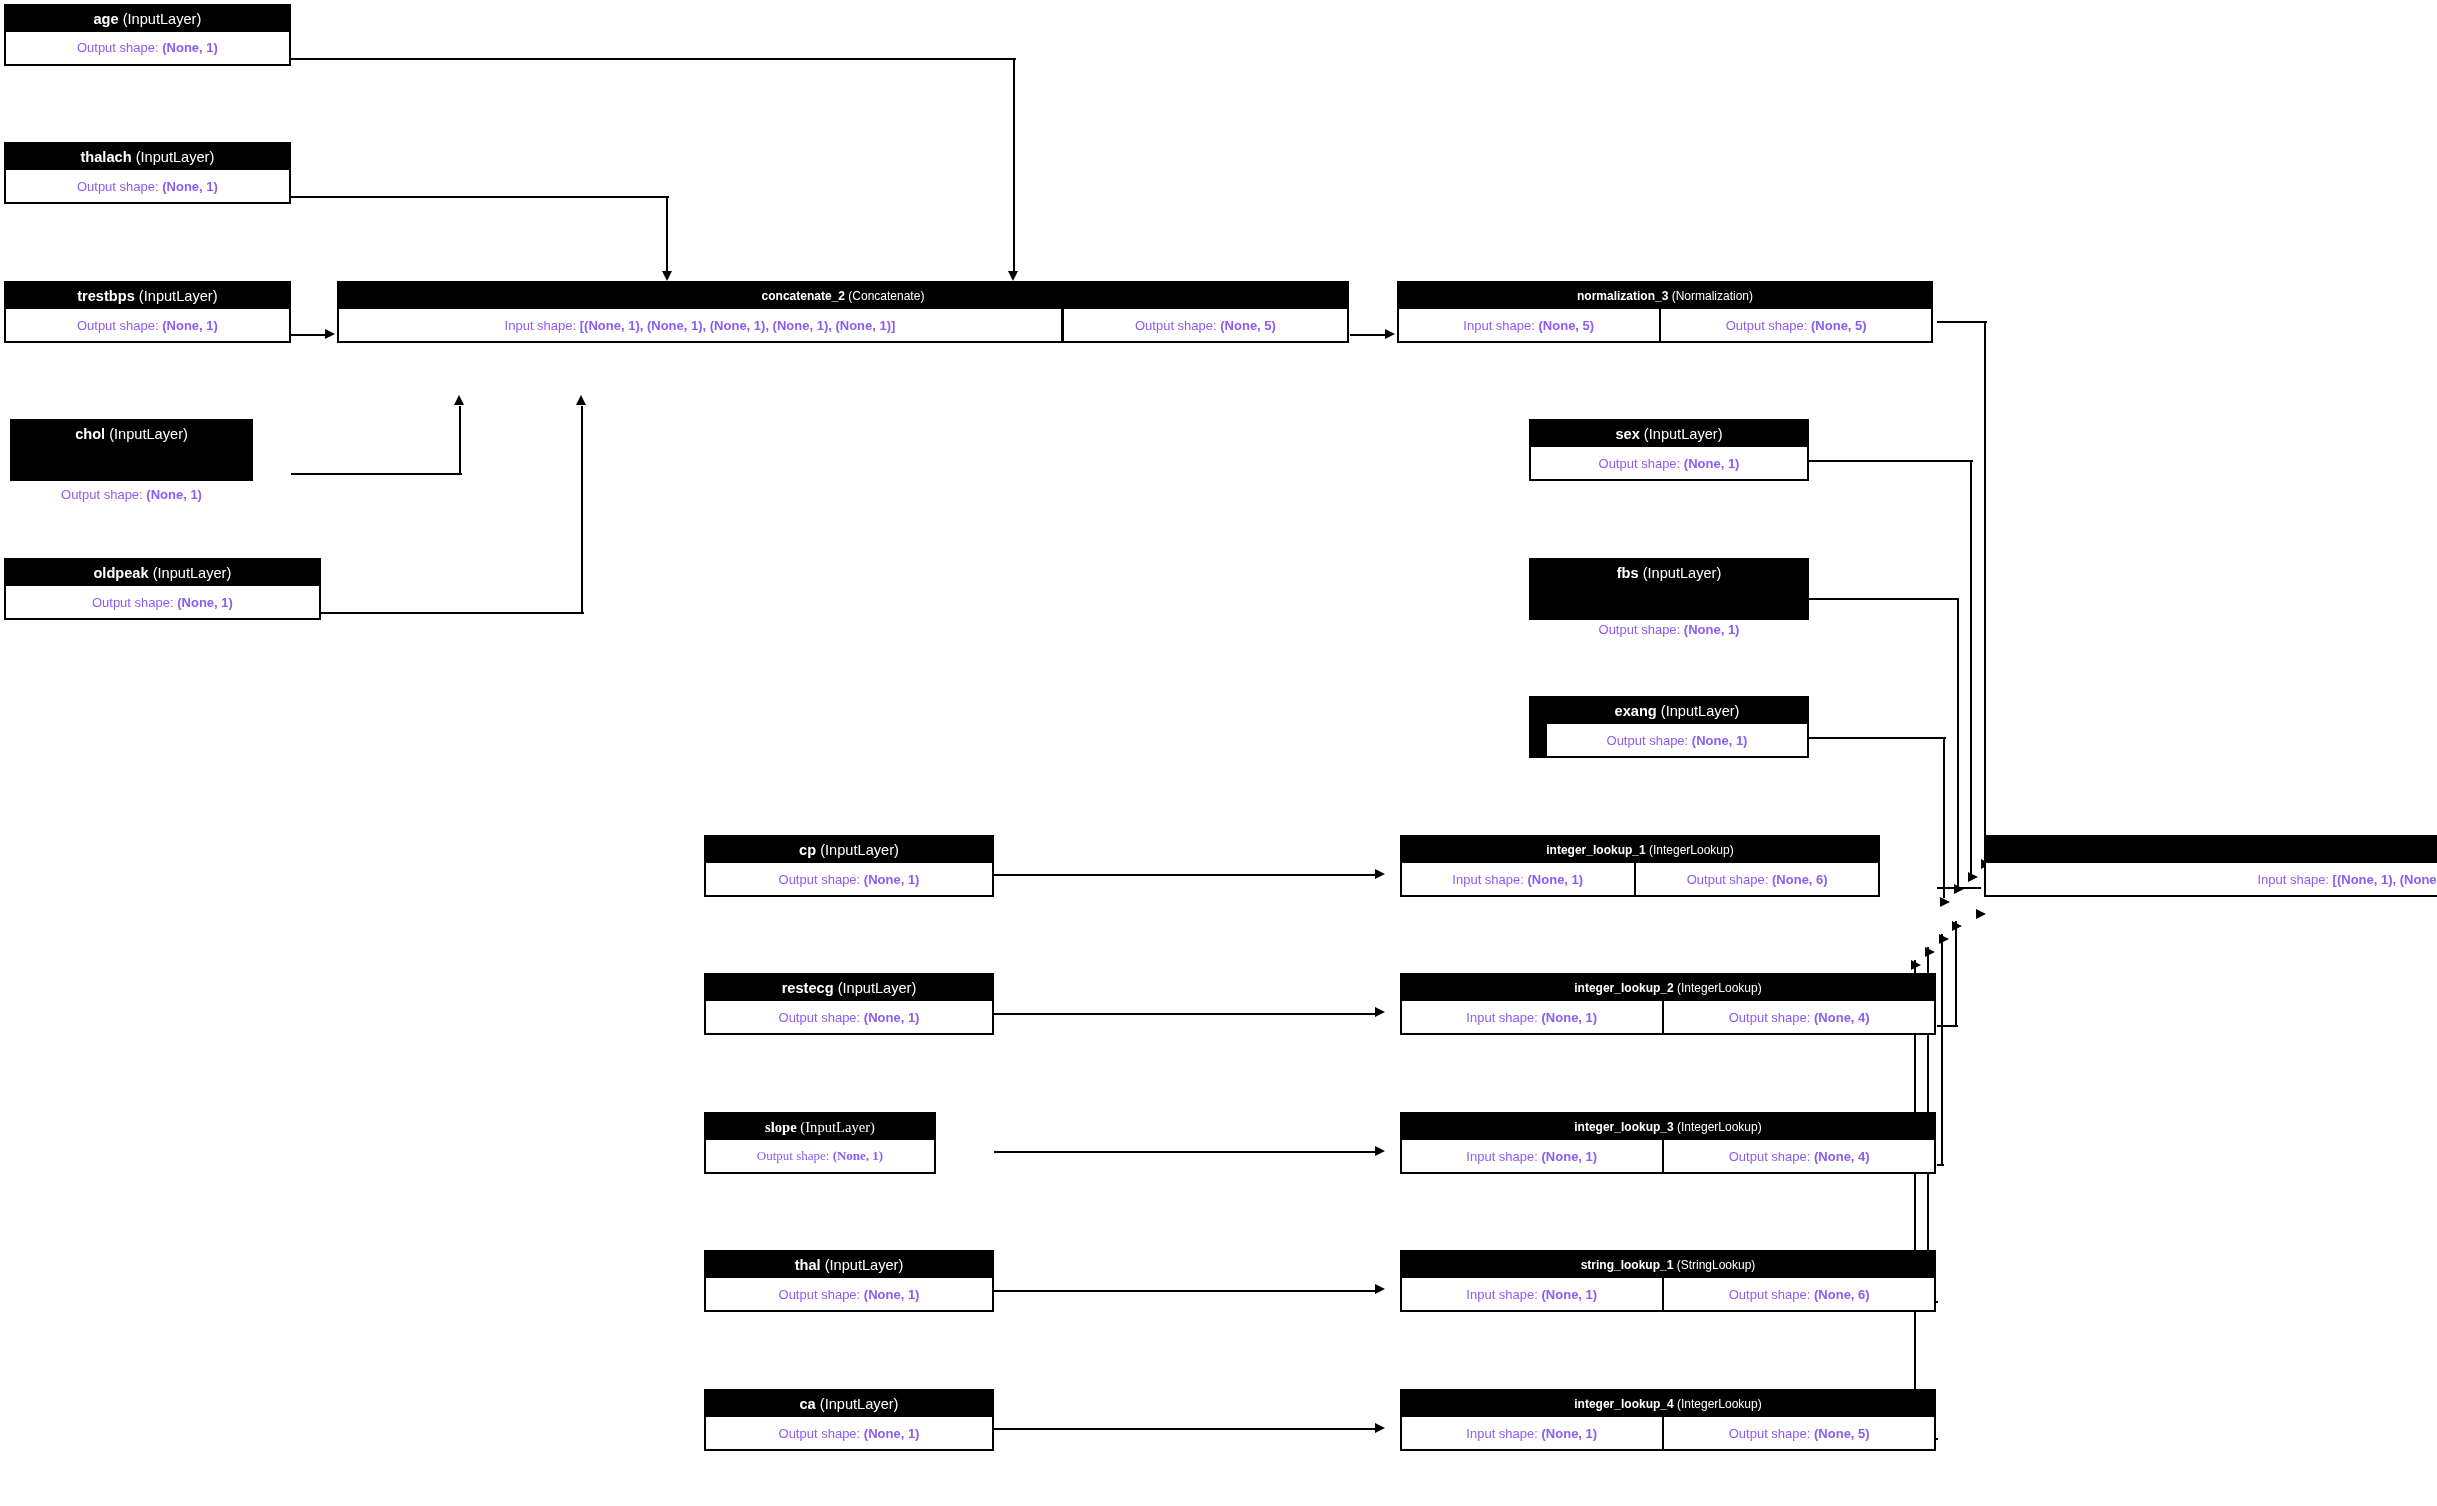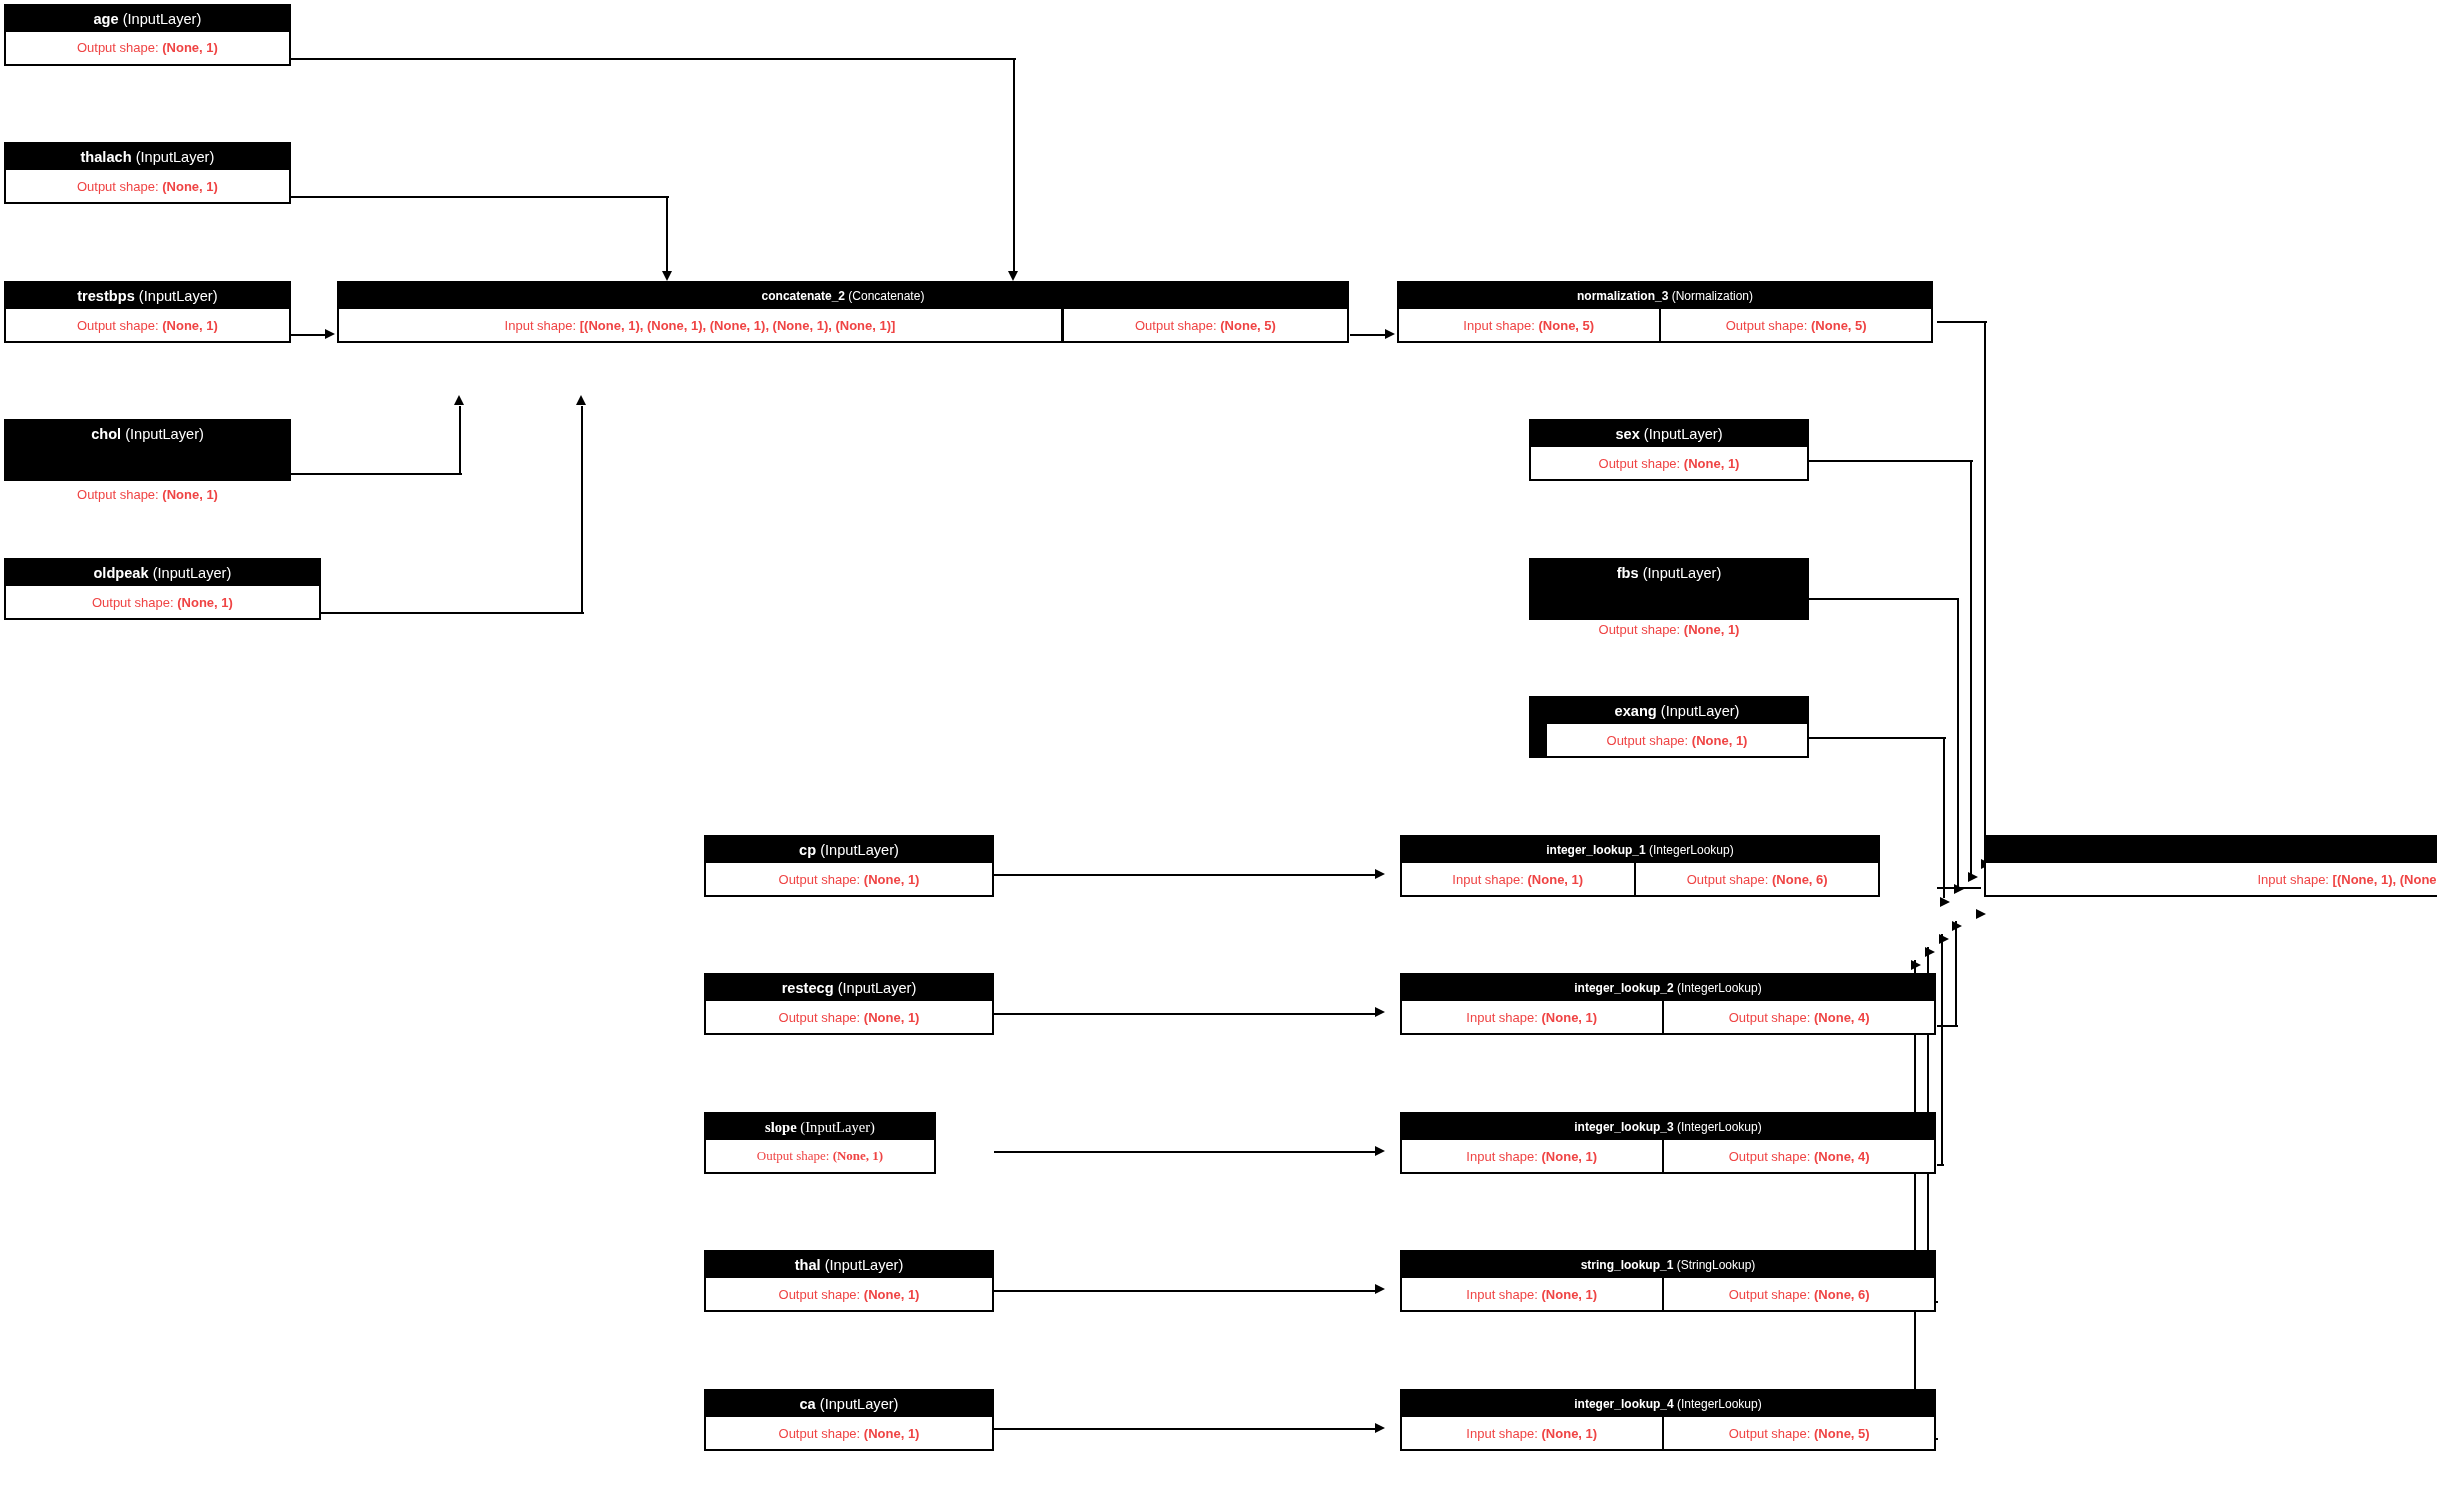--- a/index.html
+++ b/index.html
@@ -35,21 +35,21 @@
   .node .title span.cls{font-weight:normal;}
   .node .shapes{
     display:flex;
     flex-direction:row;
     flex:1 1 auto;
     background:#000000;
     gap:2.9px;
   }
   .node .cell{
     background:#ffffff;
-    color:#ef4444;
+    color:#8b5cf6;
     display:flex;
     align-items:center;
     justify-content:center;
     white-space:nowrap;
     flex:1 1 auto;
     padding:0 6.8px;
     box-sizing:border-box;
   }
   .node .cell .v{font-weight:bold;text-align:right;}
 
@@ -180,21 +180,21 @@
 
   <div class="node n-in" style="left:3.9px;top:281px;width:287px;height:62px;">
     <div class="title">
       <b>trestbps</b>&nbsp;<span class="cls">(InputLayer)</span>
     </div>
     <div class="shapes">
       <div class="cell"><span>Output shape:</span>&nbsp;<span class="v">(None, 1)</span></div>
     </div>
   </div>
 
-  <div class="node n-in" style="left:4px;top:419px;width:287px;height:62px;gap:40px;">
+  <div class="node n-in" style="left:10px;top:419px;width:243px;height:62px;gap:40px;">
     <div class="title">
       <b>chol</b>&nbsp;<span class="cls">(InputLayer)</span>
     </div>
     <div class="shapes">
       <div class="cell"><span>Output shape:</span>&nbsp;<span class="v">(None, 1)</span></div>
     </div>
   </div>
 
   <div class="node n-in" style="left:3.9px;top:558px;width:317px;height:62px;">
     <div class="title">

